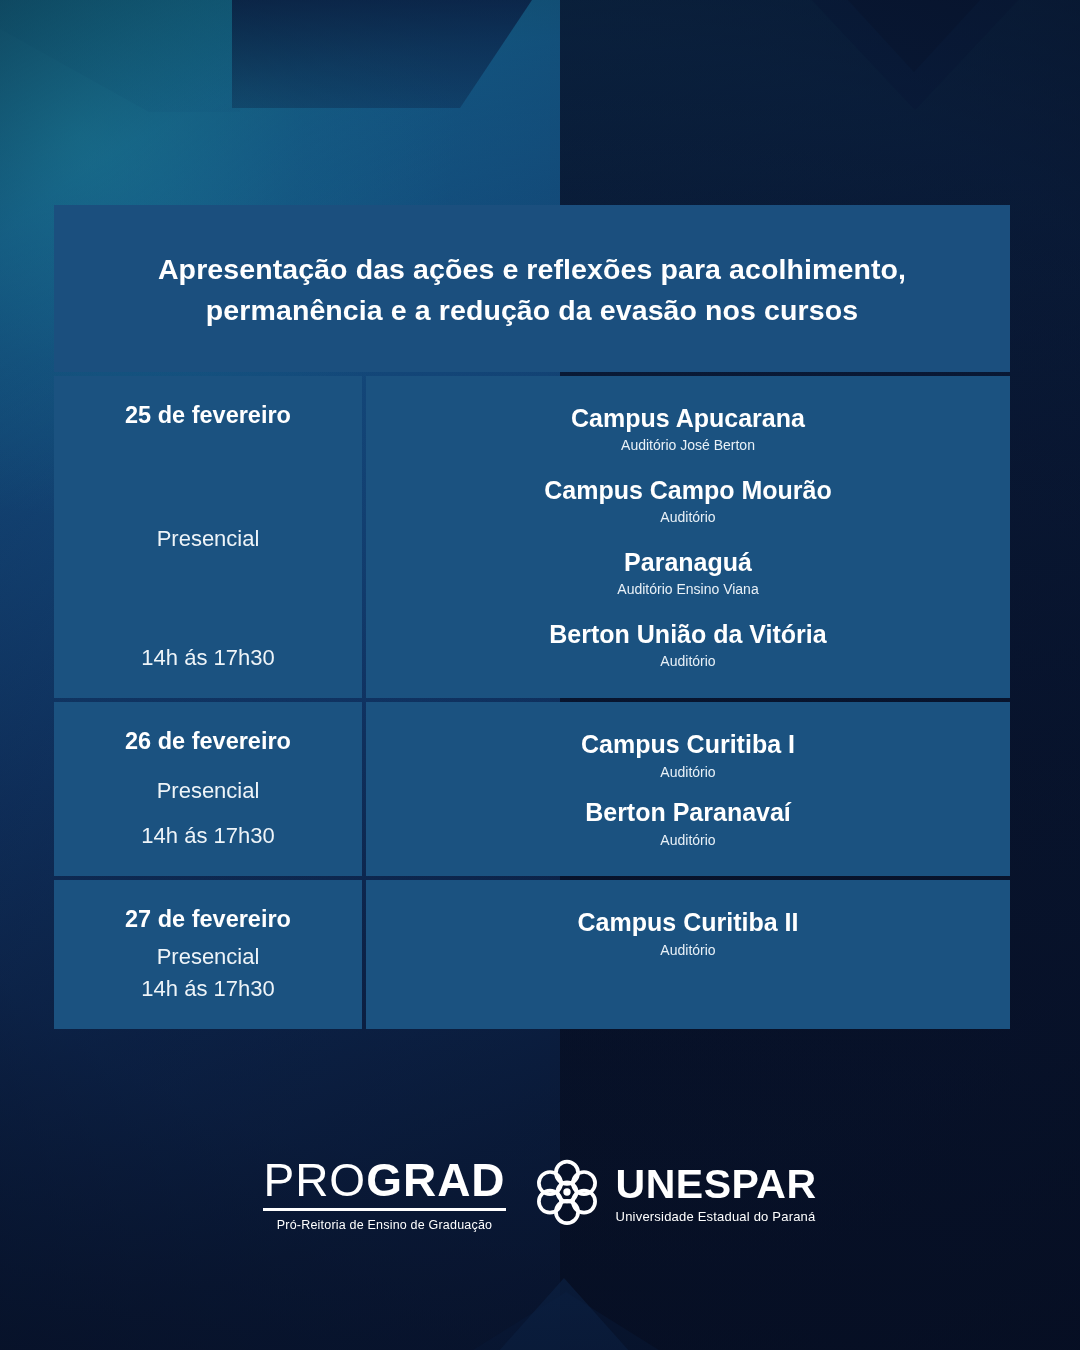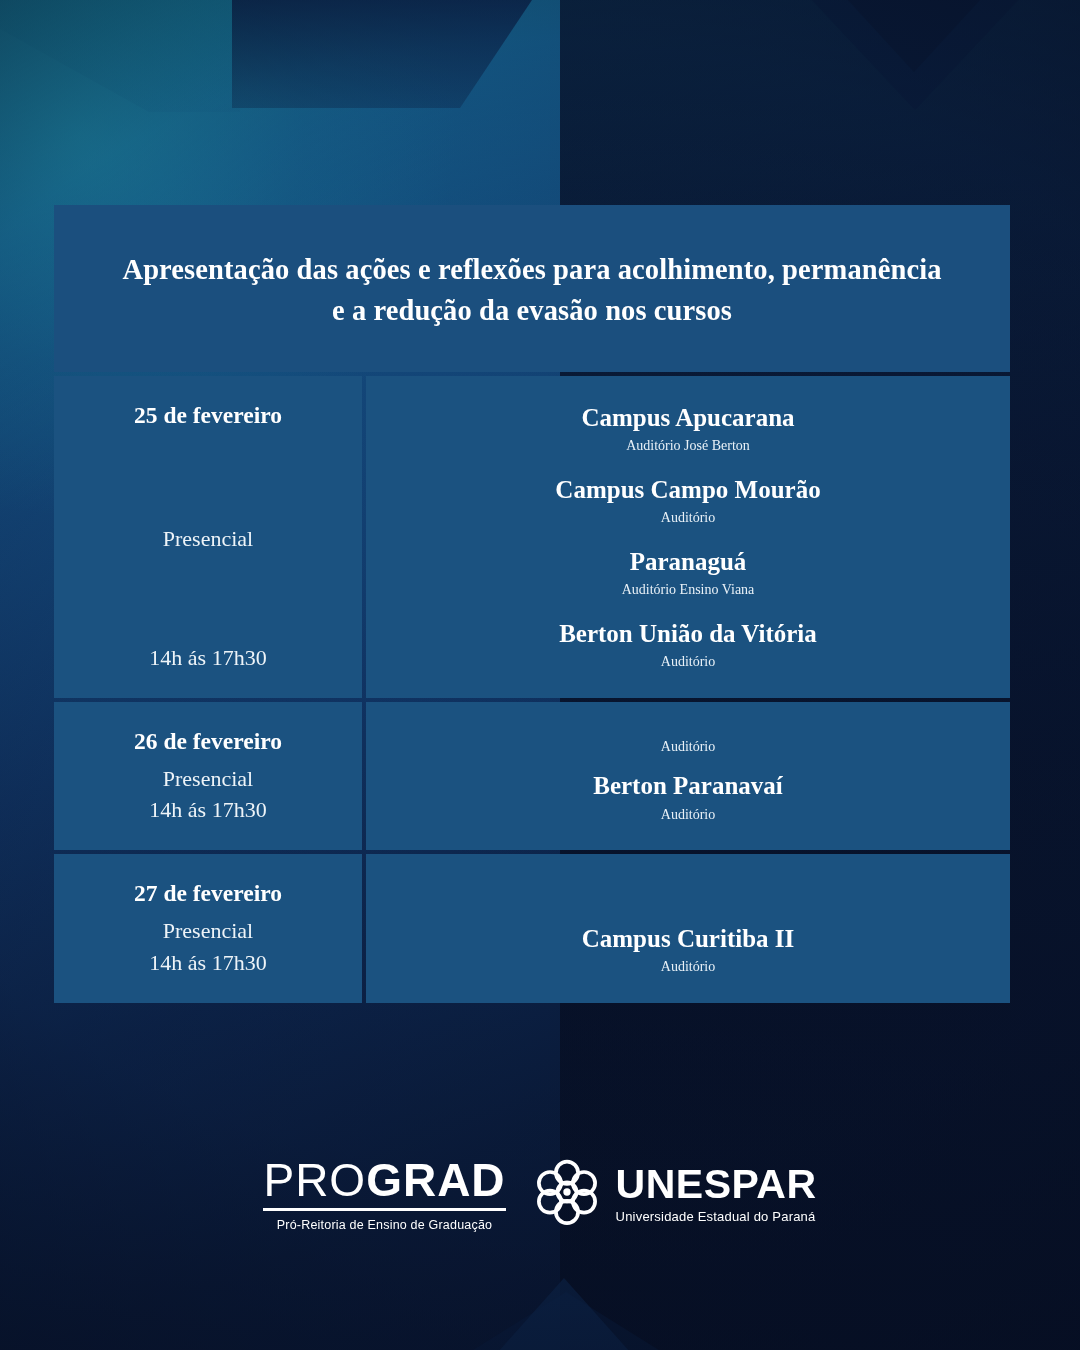--- a/index.html
+++ b/index.html
@@ -85,21 +85,20 @@
 
   
   .card {
     position: absolute;
     left: 54px;
     top: 205px;
     width: 956px;
     display: flex;
     flex-direction: column;
     gap: 4px;
-    font-family: Liberation Serif, serif;
   }
 
   .title-band {
     background: #1b4f7e;
     padding: 44px 60px 40px;
     text-align: center;
   }
   .title-band h1 {
     color: #ffffff;
     font-size: 28.5px;
@@ -137,21 +136,21 @@
     font-weight: 400;
     line-height: 1.45;
   }
 
   .cell-venues {
     flex: 1;
     background: #1b5280;
     display: flex;
     flex-direction: column;
     align-items: center;
-    justify-content: flex-end;
+    justify-content: flex-start;
     padding: 26px 20px;
     text-align: center;
   }
   .venue { margin: 0; }
   .venue + .venue { margin-top: 18px; }
   .venue .campus {
     color: #ffffff;
     font-size: 25px;
     font-weight: bold;
     line-height: 1.3;
@@ -263,20 +262,21 @@
   </div>
 
   <div class="row r2">
     <div class="cell-date">
       <div class="date">26 de fevereiro</div>
       <div class="mode">Presencial</div>
       <div class="time">14h ás 17h30</div>
     </div>
     <div class="cell-venues">
       <div class="venue">
+        <div class="campus">Campus Curitiba I</div>
         <div class="place">Auditório</div>
       </div>
       <div class="venue">
         <div class="campus">Berton Paranavaí</div>
         <div class="place">Auditório</div>
       </div>
     </div>
   </div>
 
   <div class="row r3">

